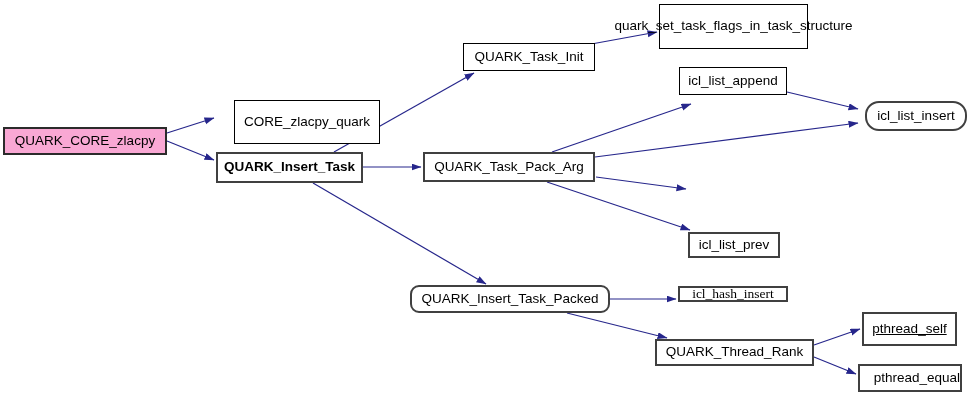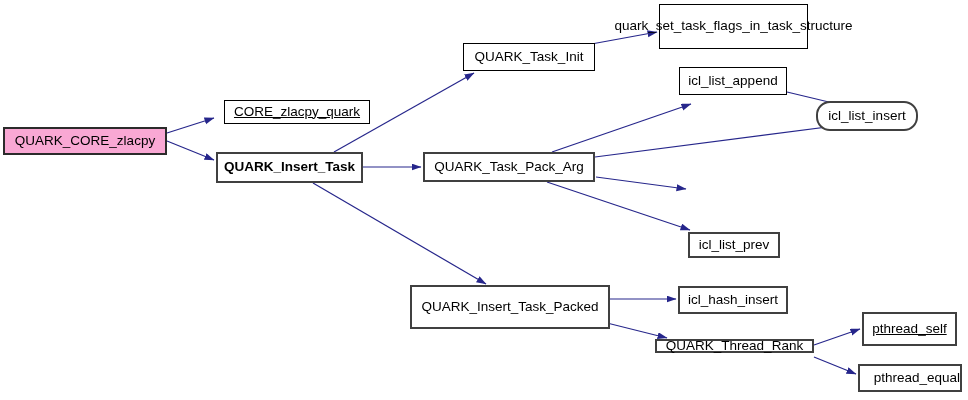--- a/index.html
+++ b/index.html
@@ -64,52 +64,52 @@
       <line x1="547" y1="182" x2="690" y2="230" stroke="#26268b" stroke-width="1.2" marker-end="url(#arrowhead)"></line>
       <line x1="787" y1="92" x2="858" y2="109" stroke="#26268b" stroke-width="1.2" marker-end="url(#arrowhead)"></line>
       <line x1="610" y1="299" x2="676" y2="299" stroke="#26268b" stroke-width="1.2" marker-end="url(#arrowhead)"></line>
       <line x1="567" y1="313" x2="667" y2="338" stroke="#26268b" stroke-width="1.2" marker-end="url(#arrowhead)"></line>
       <line x1="814" y1="345" x2="860" y2="329" stroke="#26268b" stroke-width="1.2" marker-end="url(#arrowhead)"></line>
       <line x1="814" y1="357" x2="856" y2="374" stroke="#26268b" stroke-width="1.2" marker-end="url(#arrowhead)"></line>
     </svg>
 <div class="node highlight" style="left: 3px; top: 127px; width: 164px; height: 28px;">
       <span>QUARK_CORE_zlacpy</span>
     </div>
-    <div class="node thin" style="left: 224px; top: 100px; width: 146px; height: 24px; text-decoration: underline;">
+    <div class="node thin" style="left: 234px; top: 100px; width: 146px; height: 44px;">
       <span>CORE_zlacpy_quark</span>
     </div>
     <div class="node thick" style="left: 216px; top: 152px; width: 147px; height: 31px; font-weight: bold;">
       <span>QUARK_Insert_Task</span>
     </div>
     <div class="node thin" style="left: 443px; top: 43px; width: 132px; height: 28px; margin-left: 20px;">
       <span>QUARK_Task_Init</span>
     </div>
     <div class="node thin" style="left: 659px; top: 4px; width: 149px; height: 45px;">
       <span>quark_set_task_flags</span>
       <span>_in_task_structure</span>
     </div>
     <div class="node thin" style="left: 679px; top: 67px; width: 108px; height: 28px;">
       <span>icl_list_append</span>
     </div>
-    <div class="node thick" style="left: 816px; top: 101px; width: 102px; height: 30px; border-radius: 14px;">
+    <div class="node thick" style="left: 865px; top: 101px; width: 102px; height: 30px; border-radius: 14px;">
       <span>icl_list_insert</span>
     </div>
     <div class="node thick" style="left: 423px; top: 152px; width: 172px; height: 30px; text-align: center;">
       <span>QUARK_Task_Pack_Arg</span>
     </div>
     <div class="node thick" style="left: 688px; top: 232px; width: 92px; height: 26px;">
       <span>icl_list_prev</span>
     </div>
-    <div class="node thick" style="left: 410px; top: 285px; width: 200px; height: 44px;">
+    <div class="node thick" style="left: 410px; top: 285px; width: 200px; height: 28px; border-radius: 9px;">
       <span>QUARK_Insert_Task_Packed</span>
     </div>
-    <div class="node thick" style="left: 678px; top: 286px; width: 110px; height: 28px;">
+    <div class="node thick" style="left: 678px; top: 286px; width: 110px; height: 16px; font-family: Liberation Serif, serif;">
       <span>icl_hash_insert</span>
     </div>
-    <div class="node thick" style="left: 655px; top: 339px; width: 159px; height: 14px;">
+    <div class="node thick" style="left: 655px; top: 339px; width: 159px; height: 27px;">
       <span>QUARK_Thread_Rank</span>
     </div>
     <div class="node thick" style="left: 862px; top: 312px; width: 95px; height: 34px; text-decoration: underline;">
       <span>pthread_self</span>
     </div>
     <div class="node thick" style="left: 858px; top: 364px; width: 104px; height: 28px; justify-content: flex-end;">
       <span>pthread_equal</span>
     </div>
   </div>
 

